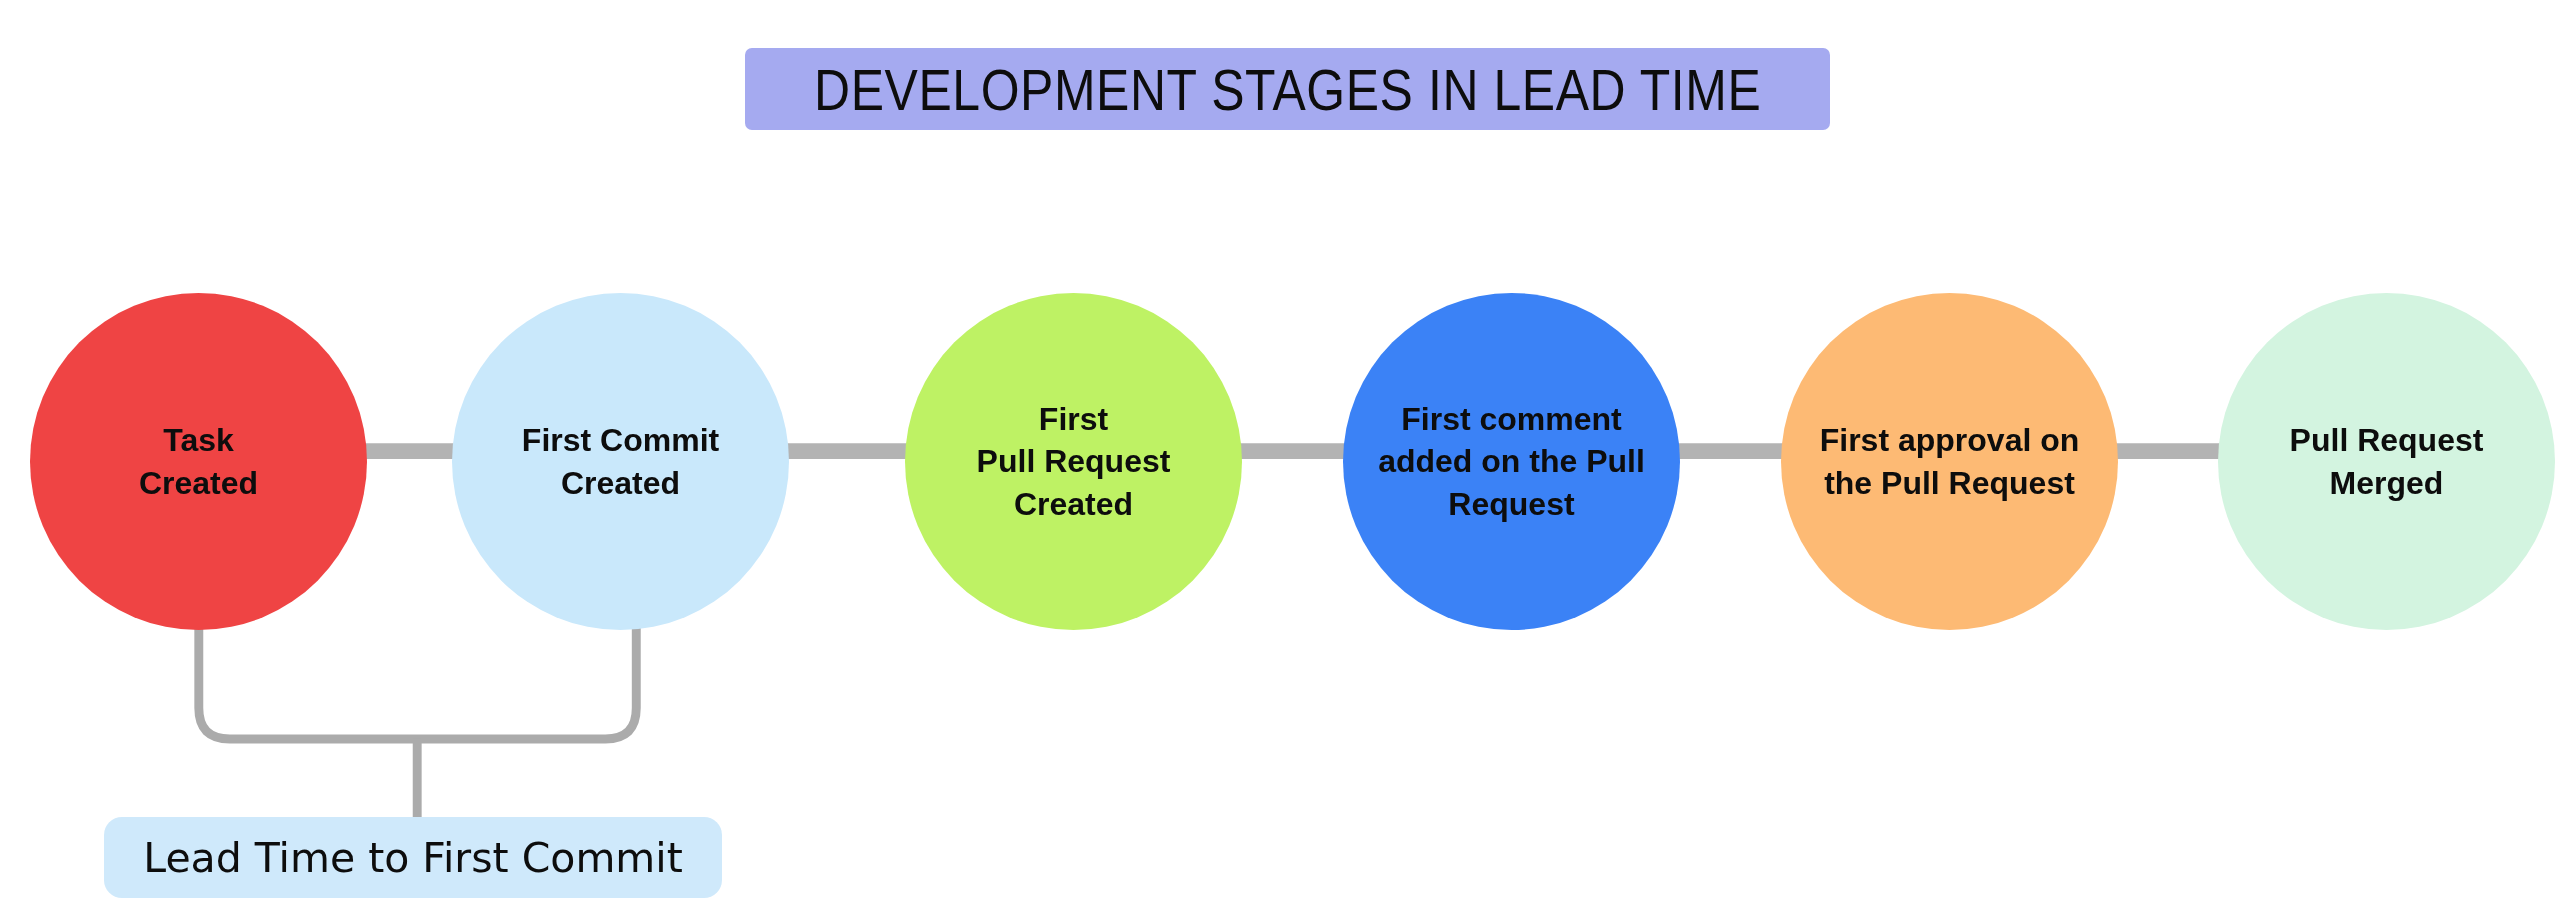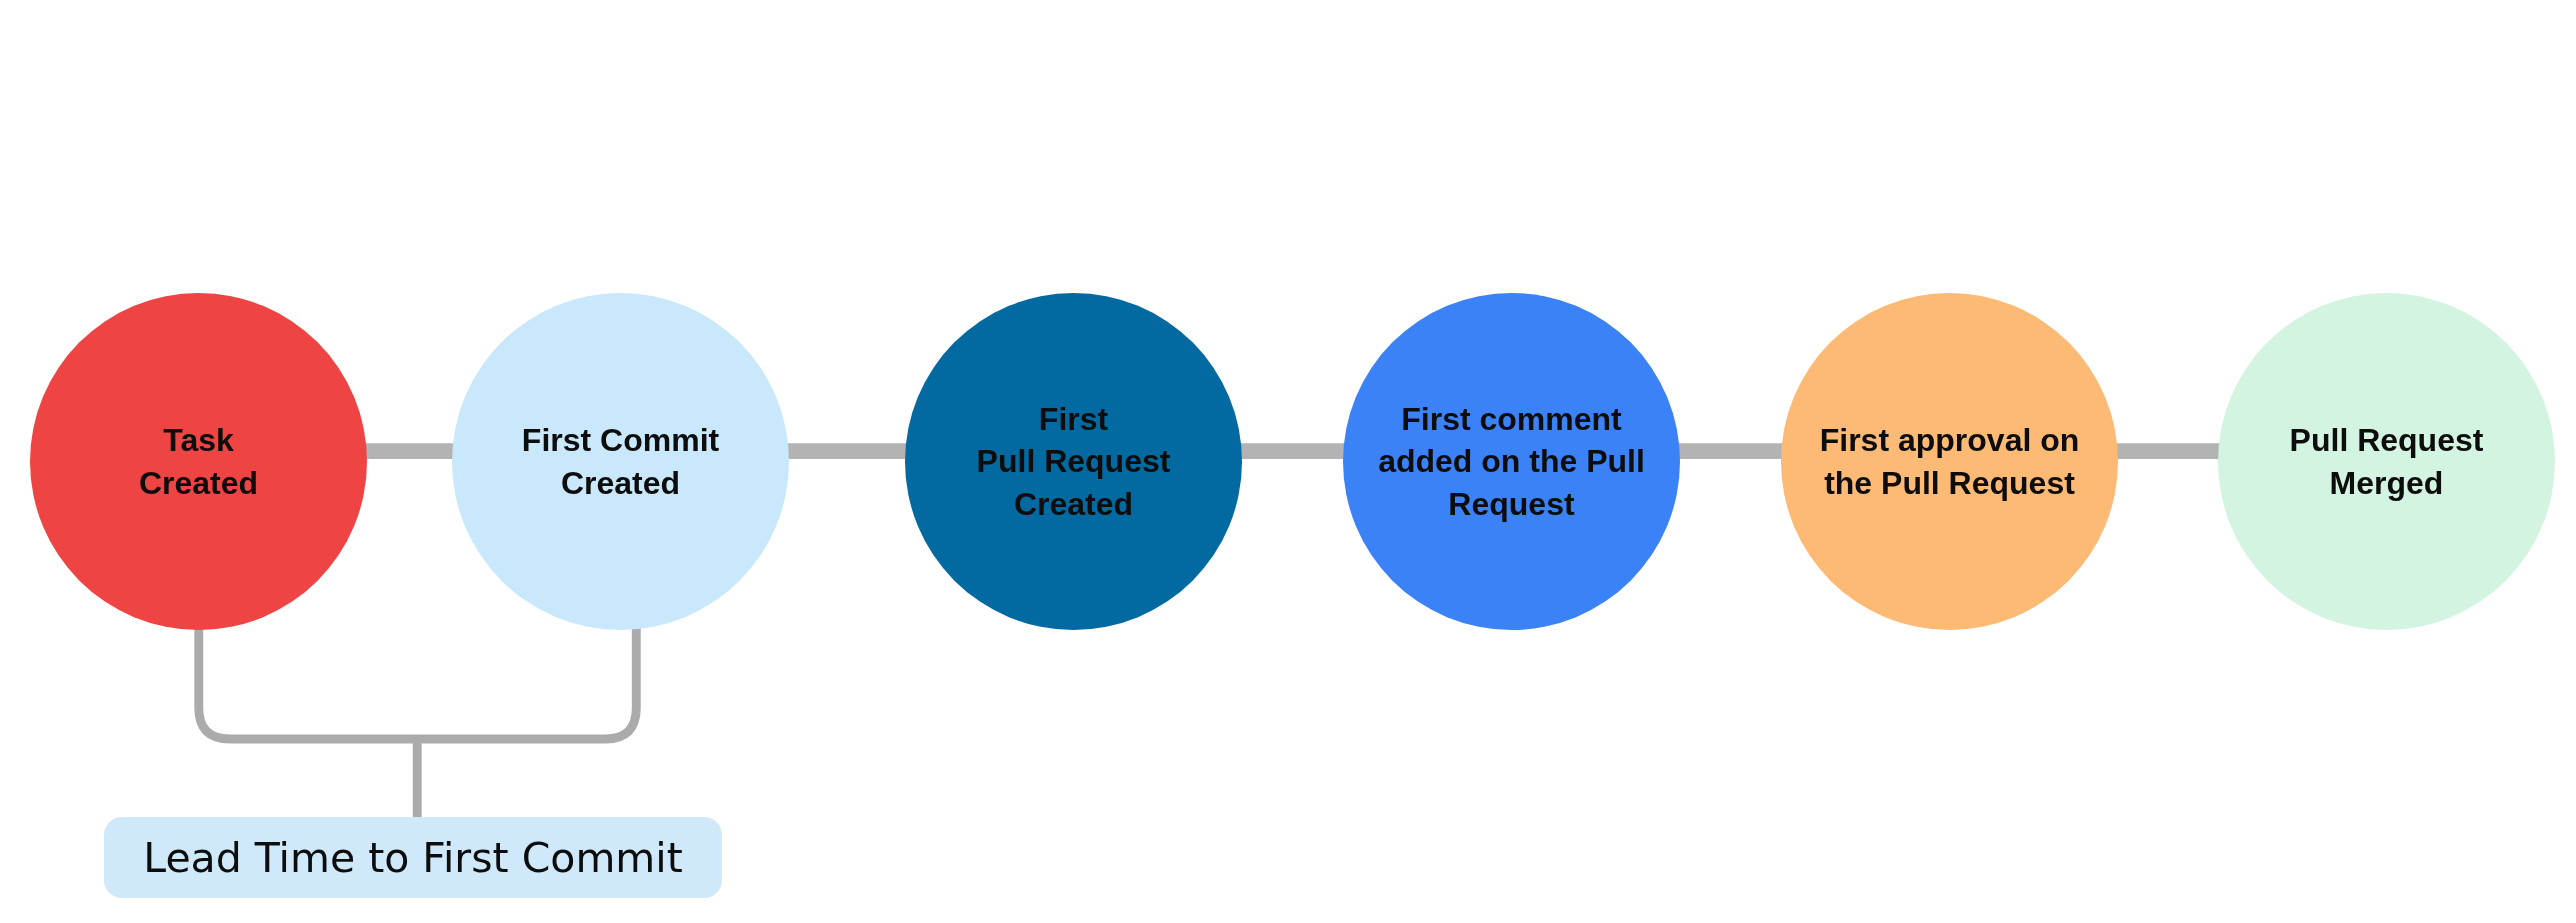--- a/index.html
+++ b/index.html
@@ -87,34 +87,37 @@
     color: #0d0d0d;
     white-space: nowrap;
     text-align: center;
   }
 </style>
 </head>
 <body>
 
 <div class="canvas">
 
+  <div class="banner">
+    <span class="banner-text">DEVELOPMENT STAGES IN LEAD TIME</span>
+  </div>
 
   <svg class="lines" width="2576" height="923" viewBox="0 0 3750 1344">
     <line x1="289" y1="657" x2="3474" y2="657" stroke="#b3b3b3" stroke-width="23"></line>
     <path d="M 289 900 L 289 1031 Q 289 1076 334 1076 L 881 1076 Q 926 1076 926 1031 L 926 900" fill="none" stroke="#ababab" stroke-width="13"></path>
     <line x1="607" y1="1076" x2="607" y2="1196" stroke="#ababab" stroke-width="13"></line>
   </svg>
 
   <div class="circle c1" style="background: #ef4444;">Task
 Created</div>
 
   <div class="circle c2" style="background: rgb(201, 232, 251);">First Commit
 Created</div>
 
-  <div class="circle c3" style="background: #0369a1;">First
+  <div class="circle c3" style="background: #bef264;">First
 Pull Request
 Created</div>
 
   <div class="circle c4" style="background: #3b82f6;">First comment
 added on the Pull
 Request</div>
 
   <div class="circle c5" style="background: #fdba74;">First approval on
 the Pull Request</div>
 

